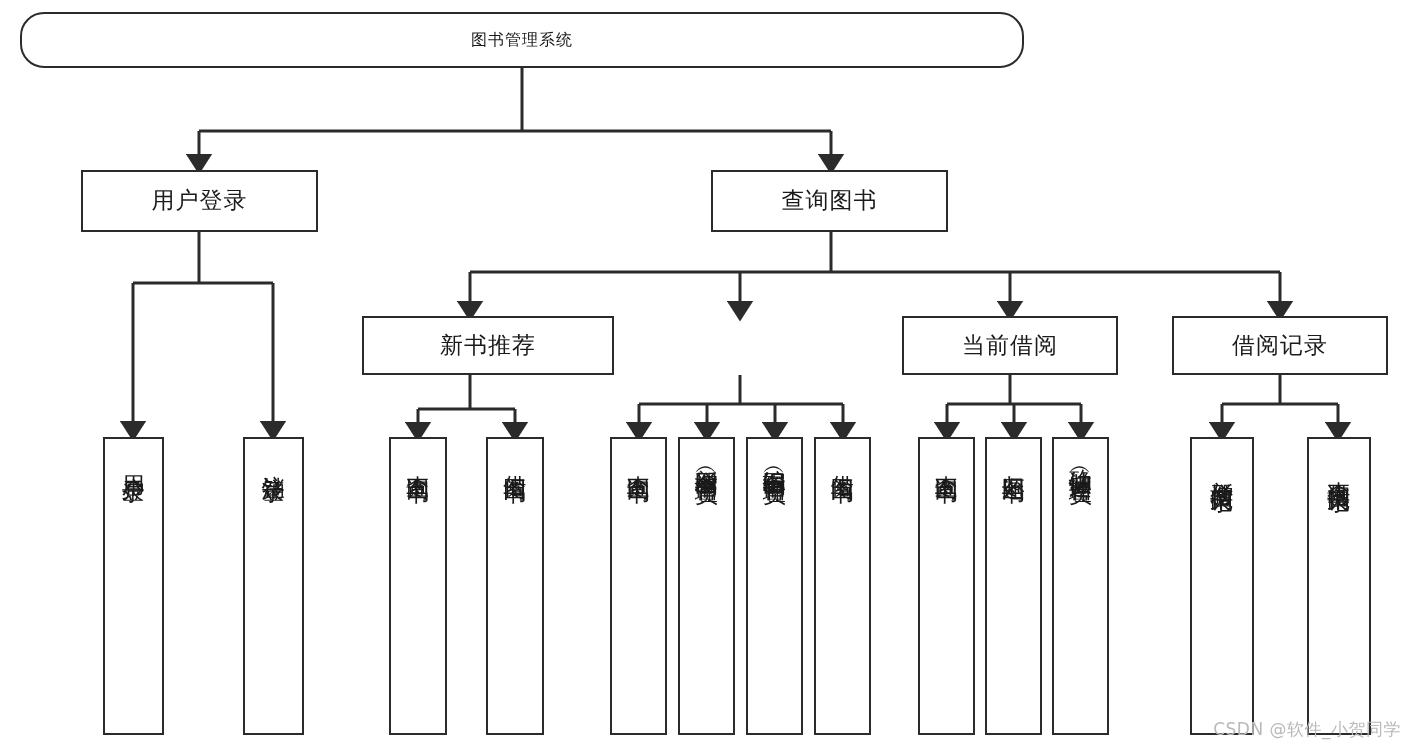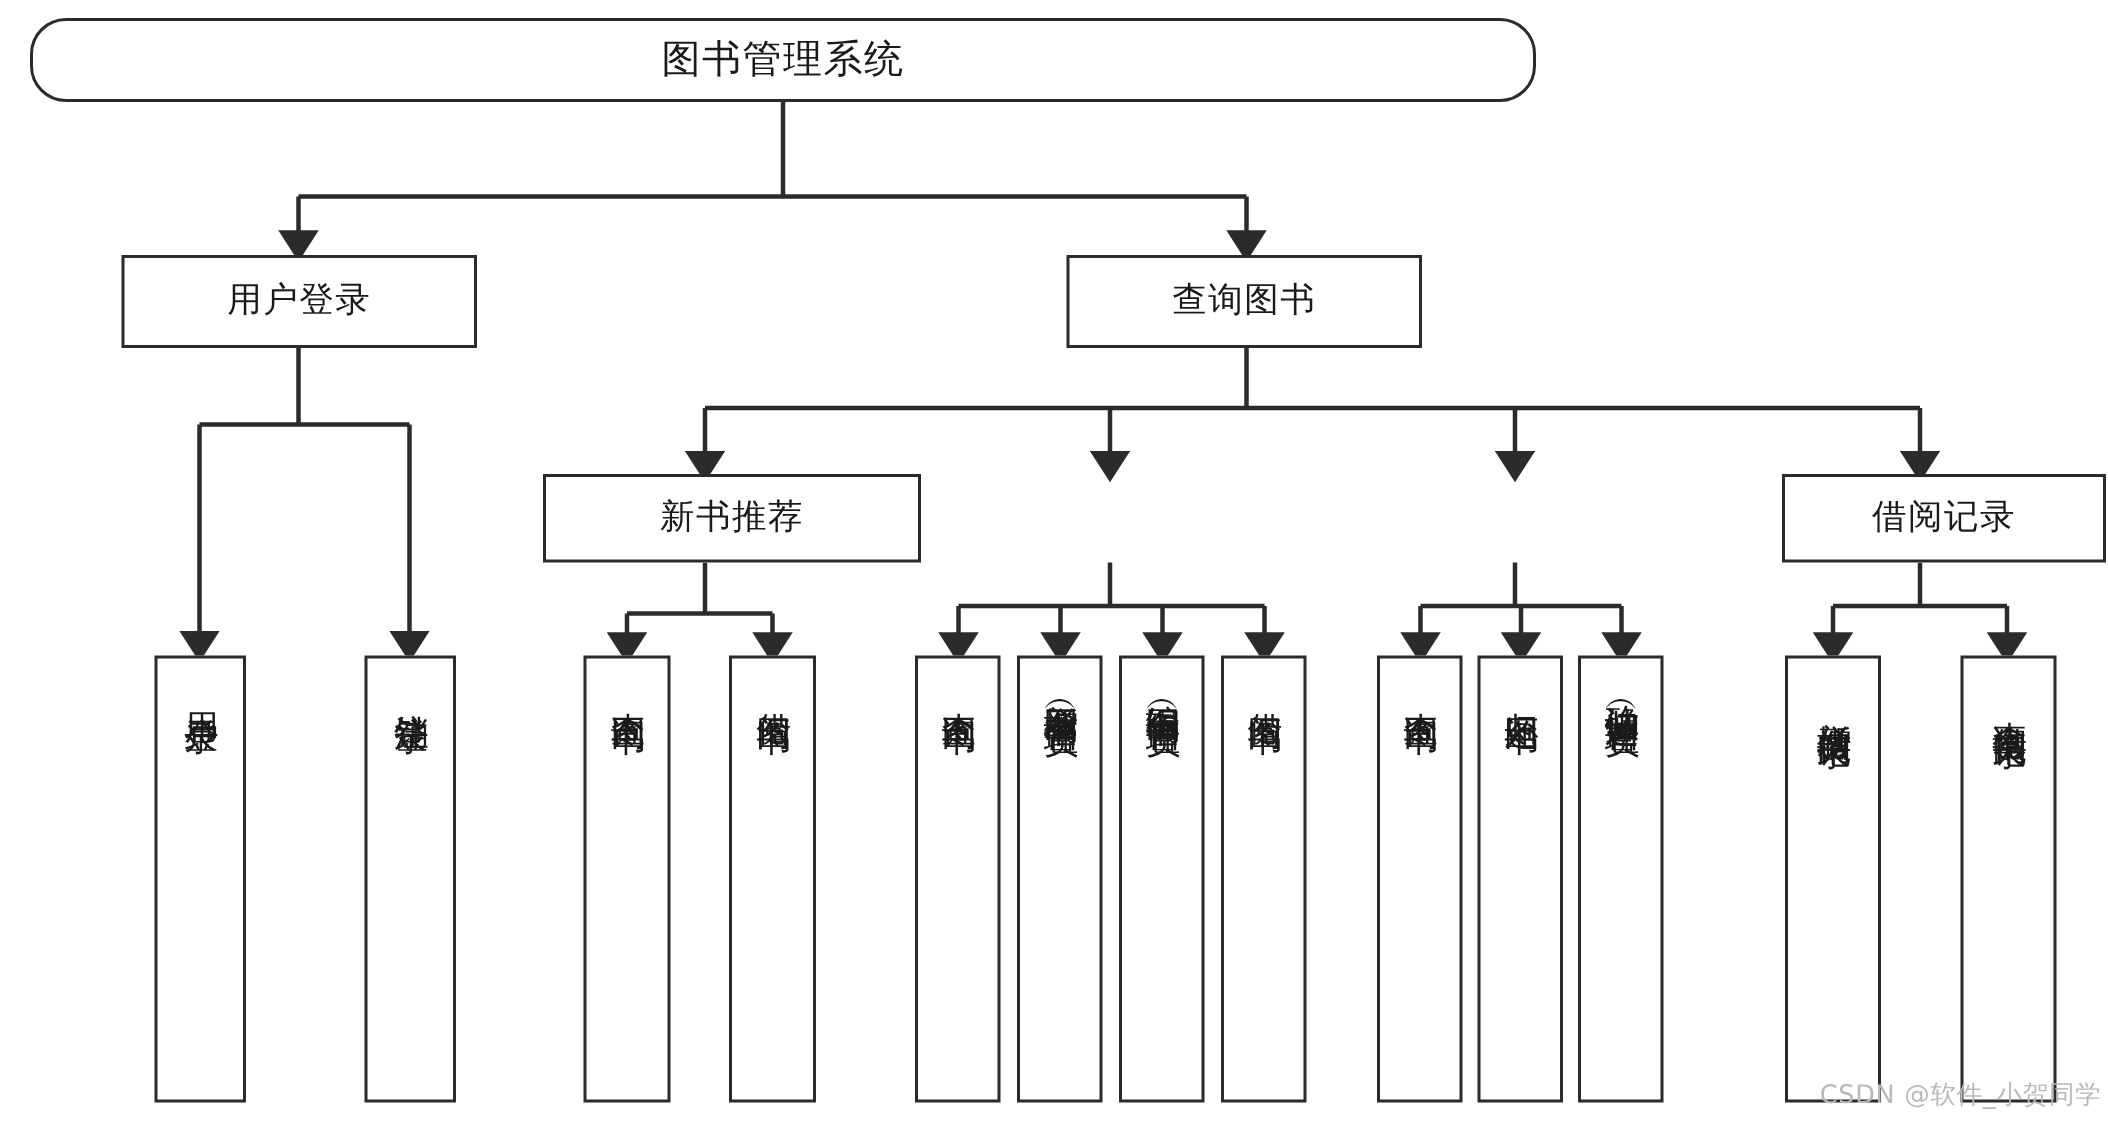--- a/index.html
+++ b/index.html
@@ -35,21 +35,21 @@
     align-items: center;
     justify-content: center;
     color: #1a1a1a;
   }
   .node.horizontal {
     font-size: 23px;
     letter-spacing: 1px;
     line-height: 1.1;
   }
   .node.root {
-    font-size: 26px;
+    font-size: 16px;
     border-radius: 24px;
   }
   .node.vertical {
     align-items: flex-start;
     justify-content: center;
     padding-top: 18px;
   }
   .node.vertical .vlabel {
     writing-mode: vertical-rl;
     text-orientation: upright;
@@ -134,22 +134,25 @@
 
   <div class="node horizontal" style="left:711px; top:170px; width:237px; height:62px;">
     <span>查询图书</span>
   </div>
 
   <div class="node horizontal" style="left:362px; top:316px; width:252px; height:59px;">
     <span>新书推荐</span>
   </div>
 
 
-
-  <div class="node horizontal" style="left:1172px; top:316px; width:216px; height:59px;margin-left:16px;">
+  <div class="node horizontal" style="left:902px; top:316px; width:216px; height:59px;">
+    <span>当前借阅</span>
+  </div>
+
+  <div class="node horizontal" style="left:1172px; top:316px; width:216px; height:59px;">
     <span>借阅记录</span>
   </div>
 
   <div class="node vertical" style="left:103px; top:437px; width:61px; height:298px;">
     <span class="vlabel">用户登录</span>
   </div>
 
   <div class="node vertical" style="left:243px; top:437px; width:61px; height:298px;">
     <span class="vlabel">注销登录</span>
   </div>

